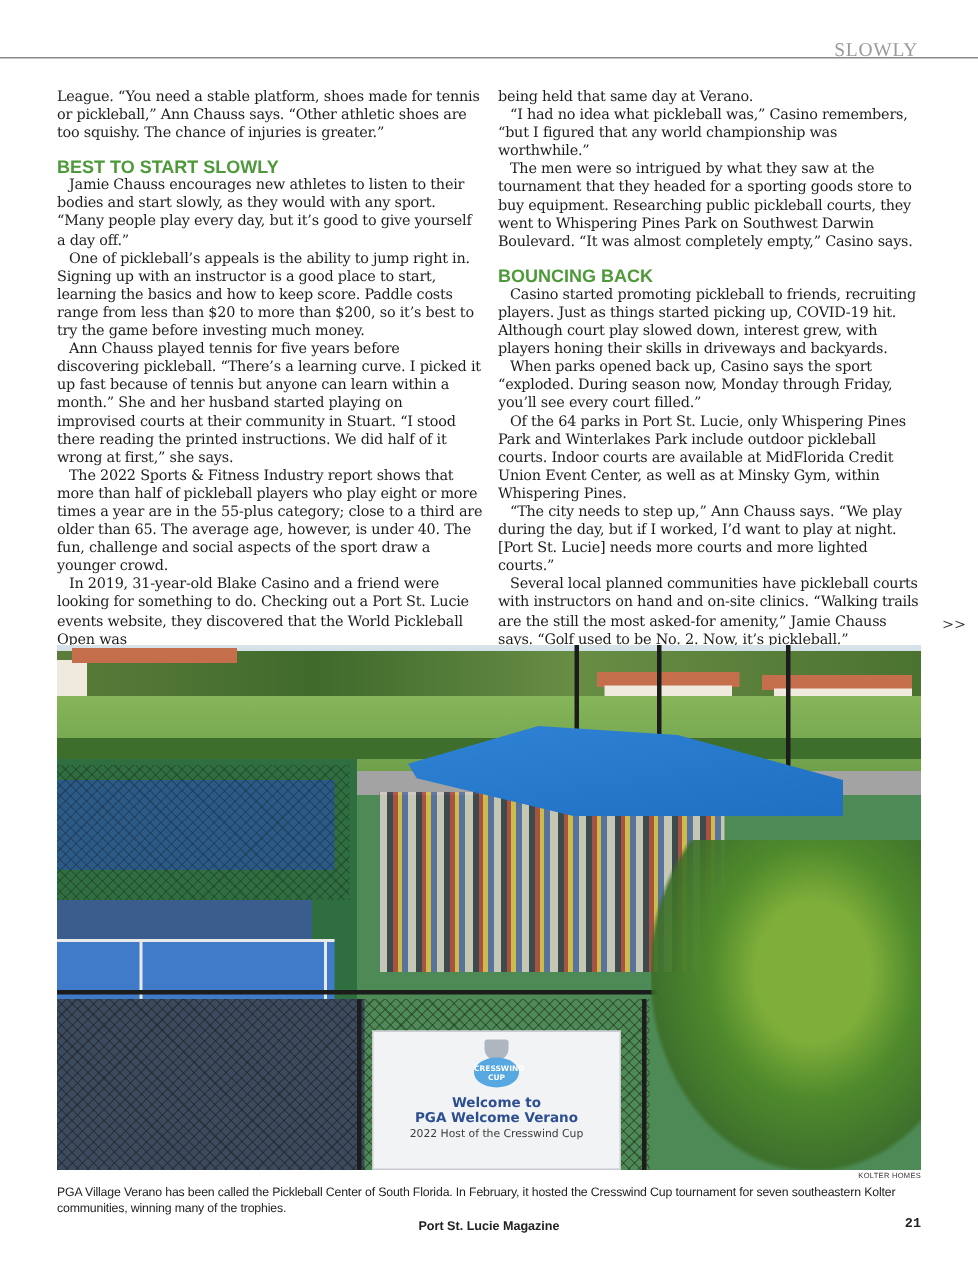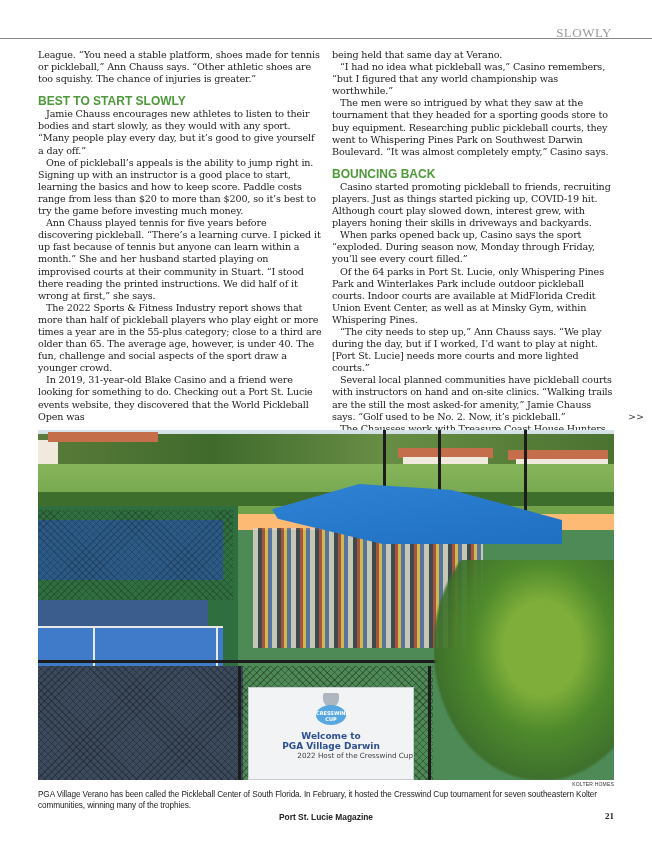--- a/index.html
+++ b/index.html
@@ -1,32 +1,32 @@
 <!DOCTYPE html>
 <html><head>
 <meta charset="utf-8">
 <style>
   html, body { margin: 0; padding: 0; background: #ffffff; }
   body { width: 652px; height: 845px; position: relative; overflow: hidden;
          font-family: "DejaVu Serif", "Liberation Serif", serif; color: #1d1d1d; }
   .section-tag { position: absolute; right: 40px; top: 25px; font-family: "Liberation Serif", serif;
                  font-size: 13px; letter-spacing: 0.5px; color: #9a9a9a; }
   .rule { position: absolute; left: 0; right: 0; top: 38px; height: 1px; background: #8a8a8a; }
-  .col { position: absolute; top: 49px; width: 284px; font-size: 9.6px; line-height: 12.1px;
+  .col { position: absolute; top: 59px; width: 284px; font-size: 9.6px; line-height: 12.1px;
          font-family: "DejaVu Serif", serif; letter-spacing: -0.15px; }
   .col.left { left: 38px; }
   .col.right { left: 332px; width: 283px; }
   .col p { margin: 0; text-indent: 8px; }
   .col p.noindent { text-indent: 0; }
   .col h3 { margin: 10px 0 0 0; font-family: "Liberation Sans", sans-serif; font-weight: bold;
             font-size: 12px; line-height: 13px; color: #4e9a3a; letter-spacing: 0; }
   .cont { position: absolute; right: 8px; top: 411px; font-size: 9.6px; color: #333; }
 
   .photo { position: absolute; left: 38px; top: 430px; width: 576px; height: 350px; overflow: hidden;
-           background: #fdba74; }
+           background: #a3a3a3; }
   .sky { position: absolute; left: 0; top: 0; width: 100%; height: 22px; background: linear-gradient(#d8e4ea, #b9cfd6); }
   .trees-back { position: absolute; left: 0; top: 4px; width: 100%; height: 40px;
                 background: linear-gradient(90deg, #5b7c3a, #3f6a2c 30%, #688d45 60%, #4b7330); }
   .house { position: absolute; background: #efe9de; }
   .roof { position: absolute; background: #c56e4c; }
   .lawn { position: absolute; left: 0; top: 34px; width: 100%; height: 50px; background: linear-gradient(#86b55a, #6fa04a); }
   .hedge { position: absolute; left: 0; top: 62px; width: 100%; height: 14px; background: #3e6e2b; }
   .court-bg { position: absolute; left: 0; top: 76px; width: 200px; height: 274px; background: #2f6f3f; }
   .court-far { position: absolute; left: 0; top: 90px; width: 185px; height: 60px; background: #2b5a86; }
   .court-mid { position: absolute; left: 0; top: 170px; width: 170px; height: 60px; background: #3a5d8e; }
@@ -46,28 +46,28 @@
   .palm { position: absolute; right: 0; top: 130px; width: 180px; height: 220px;
           background: radial-gradient(ellipse at 60% 40%, #7fae3a 0 25%, #4f8a2c 45%, rgba(60,110,40,0.9) 70%, transparent 72%); }
   .banner { position: absolute; left: 210px; top: 257px; width: 166px; height: 93px; background: #f2f3f4;
             border: 1px solid #c9ccd0; box-sizing: border-box; text-align: center; font-family: "DejaVu Sans", sans-serif; }
   .banner .cup { margin: 5px auto 0; width: 30px; height: 34px; position: relative; }
   .banner .cup .bowl { position: absolute; left: 7px; top: 0; width: 16px; height: 14px; background: #aeb6bf; border-radius: 2px 2px 8px 8px; }
   .banner .cup .badge { position: absolute; left: 0; top: 12px; width: 30px; height: 20px; background: #57a7e0; border-radius: 50%; }
   .banner .cup .badge-text { position: absolute; left: 0; top: 17px; width: 30px; font-size: 5px; font-weight: bold; color: #ffffff; }
   .banner .w1 { font-size: 9px; font-weight: bold; color: #2d4f92; line-height: 10px; margin-top: 4px; }
   .banner .w2 { font-size: 9px; font-weight: bold; color: #2d4f92; line-height: 10px; }
-  .banner .w3 { font-size: 7.2px; color: #3c3c3c; line-height: 10px; text-align: right; }
+  .banner .w3 { font-size: 7.2px; color: #3c3c3c; line-height: 10px; }
   .credit { position: absolute; right: 38px; top: 781px; font-family: "Liberation Sans", sans-serif;
             font-size: 5px; letter-spacing: 0.2px; color: #333; }
   .caption { position: absolute; left: 38px; top: 789px; width: 578px; font-family: "Liberation Sans", sans-serif;
              font-size: 8.2px; line-height: 11px; color: #222; letter-spacing: -0.1px; }
   .footer-mag { position: absolute; left: 0; width: 652px; top: 812px; text-align: center;
                 font-family: "Liberation Sans", sans-serif; font-weight: bold; font-size: 8.4px; color: #222; }
-  .footer-page { position: absolute; right: 38px; top: 811px; font-family: Liberation Serif, serif;
+  .footer-page { position: absolute; right: 38px; top: 811px; font-family: Liberation Mono, monospace;
                  font-weight: bold; font-size: 9px; color: #222; }
 </style>
 </head>
 <body>
 
 <div class="section-tag">SLOWLY</div>
 <div class="rule"></div>
 
 <div class="col left">
   <p class="noindent">League. “You need a stable platform, shoes made for tennis or pickleball,” Ann Chauss says. “Other athletic shoes are too squishy. The chance of injuries is greater.”</p>
@@ -124,21 +124,21 @@
   <div class="crowd"></div>
   <div class="canopy"></div>
   <div class="palm"></div>
   <div class="banner">
     <div class="cup">
       <div class="bowl"></div>
       <div class="badge"></div>
       <div class="badge-text">CRESSWIND CUP</div>
     </div>
     <div class="w1">Welcome to</div>
-    <div class="w2">PGA Village Darwin</div>
+    <div class="w2">PGA Welcome Verano</div>
     <div class="w3">2022 Host of the Cresswind Cup</div>
   </div>
 </div>
 
 <div class="credit">KOLTER HOMES</div>
 <div class="caption">PGA Village Verano has been called the Pickleball Center of South Florida. In February, it hosted the Cresswind Cup tournament for seven southeastern Kolter communities, winning many of the trophies.</div>
 
 <div class="footer-mag">Port St. Lucie Magazine</div>
 <div class="footer-page">21</div>
 

